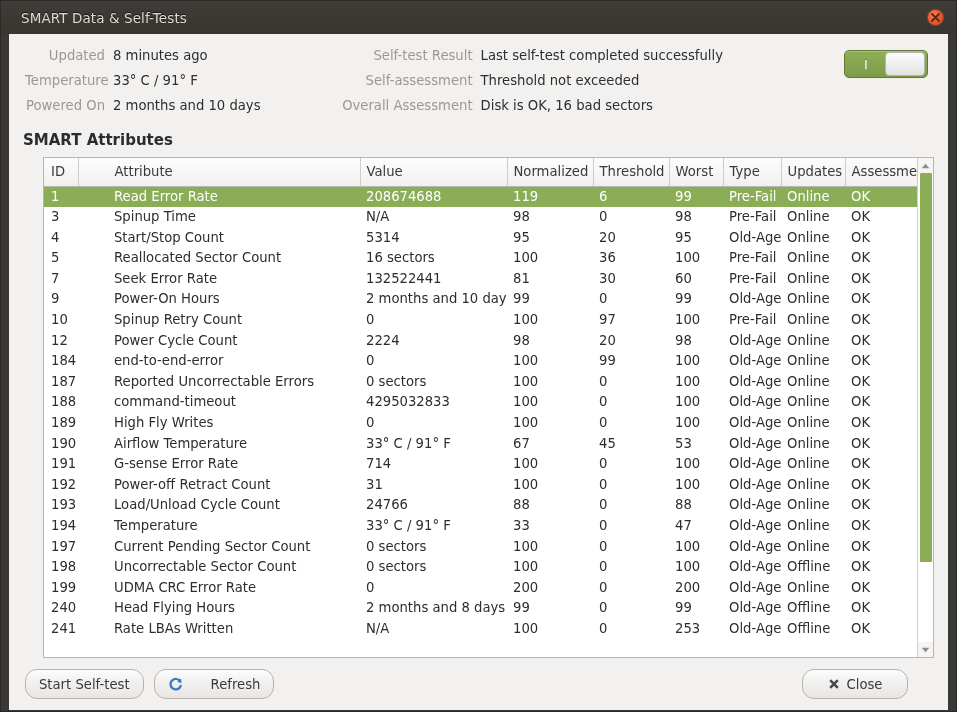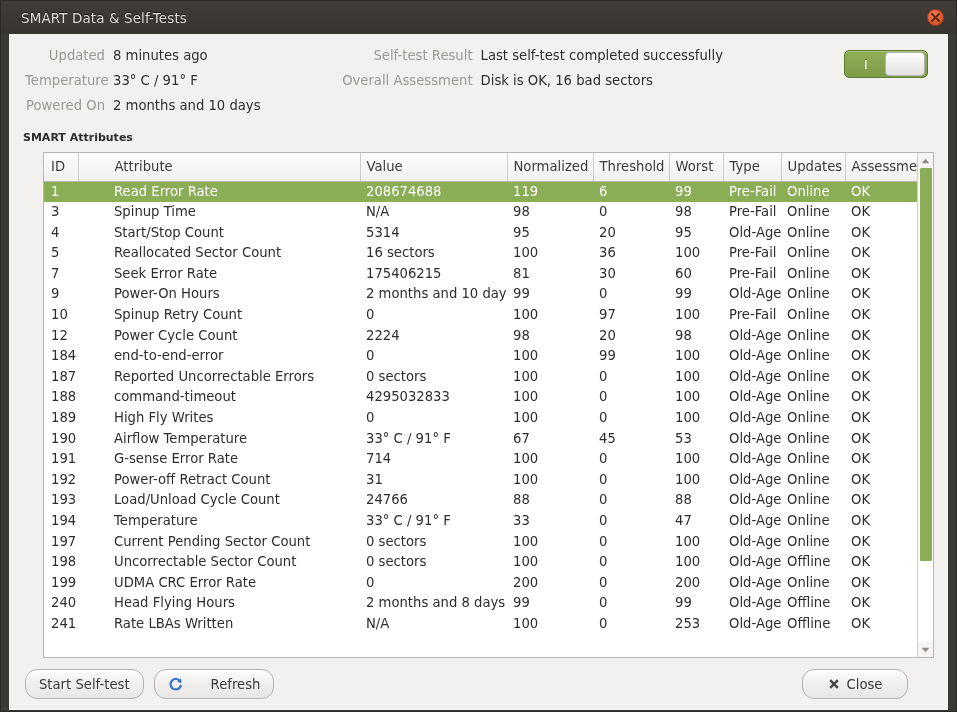--- a/index.html
+++ b/index.html
@@ -117,21 +117,21 @@
   #toggle-knob {
     width: 40px;
     height: 24px;
     border-radius: 4px;
     background: linear-gradient(to bottom, #fdfdfd 0%, #ededed 55%, #e3e2e1 100%);
     border: 1px solid #b6b4b1;
   }
 
   
   #attrs-heading {
-    font-size: 11px;
+    font-size: 15px;
     font-weight: bold;
     color: #2c2c2c;
     margin: 6px 0 8px 2px;
   }
 
   
   #table-frame {
     flex: 1 1 auto;
     margin: 0 2px 0 22px;
     border: 1px solid #b8b5b2;
@@ -291,20 +291,24 @@
         <div class="sum-row">
           <span class="sum-label">Powered On</span>
           <span class="sum-value">2 months and 10 days</span>
         </div>
       </div>
 
       <div class="sum-col" id="sum-right">
         <div class="sum-row">
           <span class="sum-label">Self-test Result</span>
           <span class="sum-value">Last self-test completed successfully</span>
+        </div>
+        <div class="sum-row">
+          <span class="sum-label">Self-assessment</span>
+          <span class="sum-value">Threshold not exceeded</span>
         </div>
         <div class="sum-row">
           <span class="sum-label">Overall Assessment</span>
           <span class="sum-value">Disk is OK, 16 bad sectors</span>
         </div>
       </div>
 
       <div id="toggle-wrap">
         <div id="toggle">
           <span id="toggle-on-label">I</span>
@@ -373,21 +377,21 @@
                   <td class="c-norm">100</td>
                   <td class="c-thr">36</td>
                   <td class="c-worst">100</td>
                   <td class="c-type">Pre-Fail</td>
                   <td class="c-upd">Online</td>
                   <td class="c-asmt">OK</td>
                 </tr>
                 <tr>
                   <td class="c-id">7</td>
                   <td class="c-attr">Seek Error Rate</td>
-                  <td class="c-val">175406215</td>
+                  <td class="c-val">132522441</td>
                   <td class="c-norm">81</td>
                   <td class="c-thr">30</td>
                   <td class="c-worst">60</td>
                   <td class="c-type">Pre-Fail</td>
                   <td class="c-upd">Online</td>
                   <td class="c-asmt">OK</td>
                 </tr>
                 <tr>
                   <td class="c-id">9</td>
                   <td class="c-attr">Power-On Hours</td>

